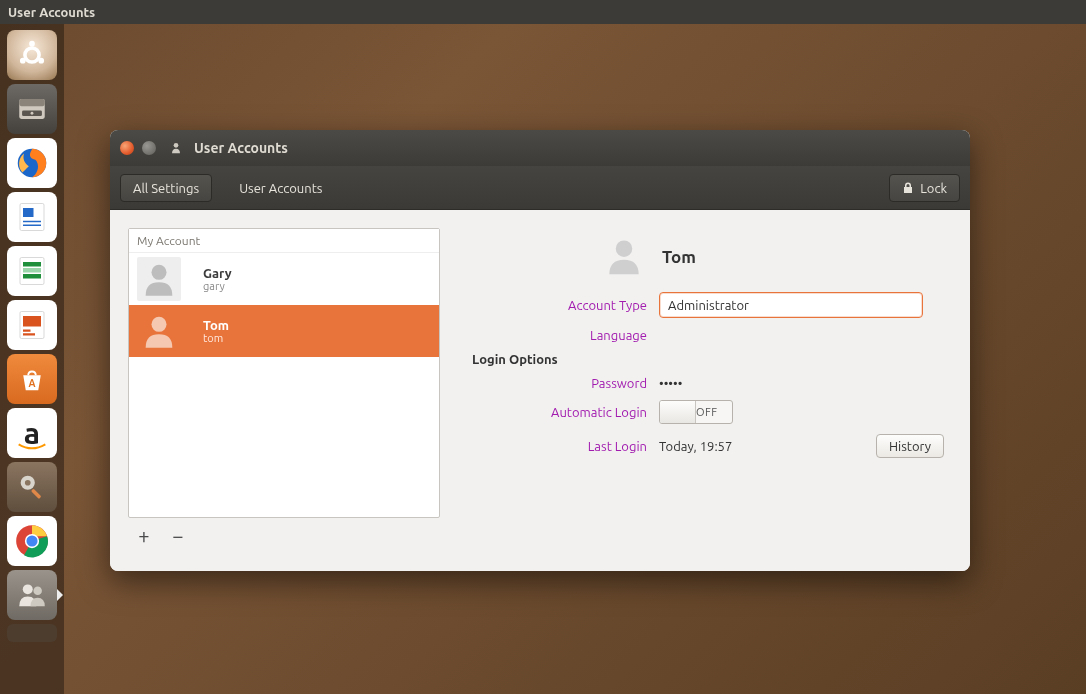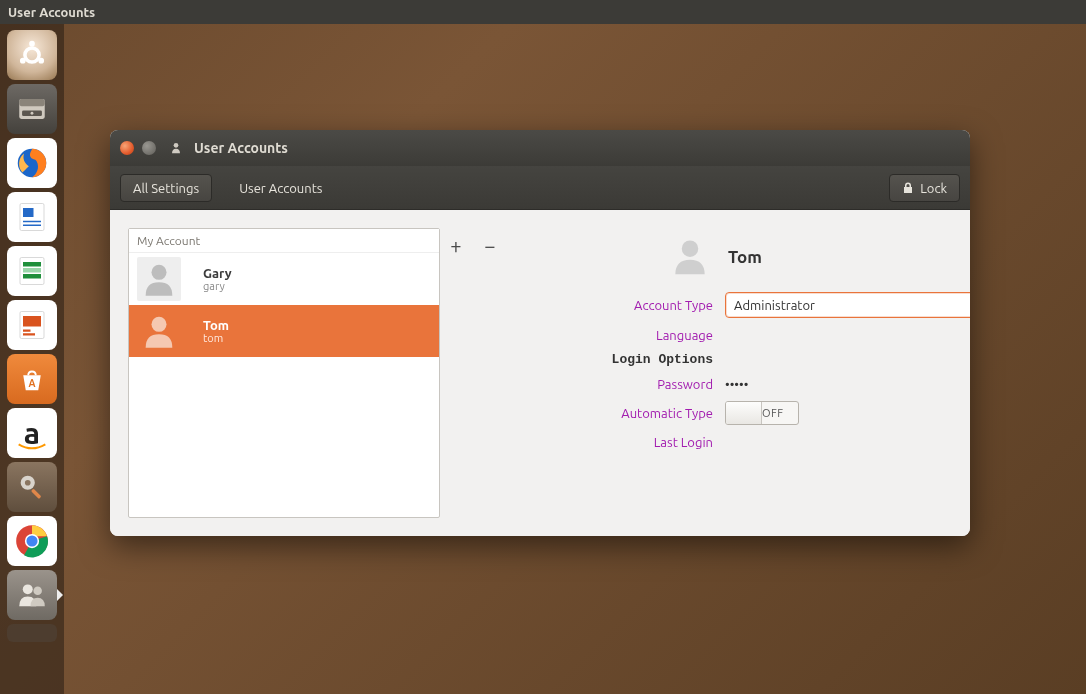--- a/index.html
+++ b/index.html
@@ -57,22 +57,22 @@
   .list-actions span { width:24px; text-align:center; cursor:default; }
 
   
   .detail { flex:1; padding: 6px 8px 0 8px; }
   .detail-header { display:flex; align-items:center; gap:16px; margin-bottom:14px; margin-left: 130px; }
   .avatar-lg { width:44px; height:44px; }
   .detail-name { font-size:17px; font-weight:bold; color:#333; }
 
   .form { display:grid; grid-template-columns: 175px 1fr; row-gap: 10px; column-gap: 12px; align-items:center; font-size:13px; color:#333; }
   .form .label { text-align:right; color:#a21caf; }
-  .section-title { grid-column: 1 / span 1; text-align:right; font-weight:bold; color:#333;font-family:Liberation Mono, monospace; }
-  .account-type-combo { border:1px solid #e9743b; border-radius:4px; padding:5px 8px; background:#fff; width: 290px; box-shadow: 0 0 0 1px rgba(233,116,59,0.25) inset; }
+  .section-title { grid-column: 1 / span 1; font-weight:bold; color:#333; }
+  .account-type-combo { border:1px solid #e9743b; border-radius:4px; padding:5px 8px; background:#fff; width: 264px; box-shadow: 0 0 0 1px rgba(233,116,59,0.25) inset; }
   .val { color:#333; }
 
   .switch { width:74px; height:24px; border:1px solid #b7b3ac; border-radius:3px; display:flex; align-items:center; background:#f7f6f4; overflow:hidden; }
   .switch .knob { width:36px; height:100%; background:linear-gradient(#fdfdfc,#e9e7e3); border-right:1px solid #c8c5c0; }
   .switch .state { flex:1; text-align:left; font-size:11px; color:#555; letter-spacing:0.5px; }
 
   .history-row { display:flex; align-items:center; gap:12px; }
   .history-btn { margin-left:auto; border:1px solid #b7b3ac; border-radius:4px; padding:4px 12px; background:linear-gradient(#fdfdfc,#ece9e4); font-size:13px; color:#333; }
 
   
@@ -197,21 +197,21 @@
     <div class="tool-btn lock-btn">
       <svg viewBox="0 0 24 24">
           <path d="M6 10 V7 a6 6 0 0 1 12 0 V10 H20 V22 H4 V10 Z M9 10 H15 V7 a3 3 0 0 0 -6 0 Z" fill="#e6e3db"></path>
         </svg>
       <span>Lock</span>
     </div>
   </div>
 
   <div class="content">
 
-    <div style="display:flex;flex-direction:row;">
+    <div style="display:flex;flex-direction:column;">
       <div class="userlist" style="height:290px;">
         <div class="list-header">My Account</div>
         <div class="user-row">
           <div class="avatar-sm">
             <svg width="40" height="40" viewBox="0 0 48 48">
               <circle class="silhouette" cx="24" cy="16" r="9"></circle>
               <path class="silhouette" d="M8 44 Q8 28 24 28 Q40 28 40 44 Z"></path>
             </svg>
           </div>
           <div>
@@ -257,25 +257,29 @@
         </div>
 
         <div class="label">Language</div>
 
         <div class="section-title">Login Options</div>
         <div></div>
 
         <div class="label">Password</div>
         <div class="val">•••••</div>
 
-        <div class="label">Automatic Type</div>
+        <div class="label">Automatic Login</div>
         <div>
           <div class="switch">
             <div class="knob"></div>
             <div class="state">OFF</div>
           </div>
         </div>
 
         <div class="label">Last Login</div>
+        <div class="history-row">
+          <span class="val">Today, 19:57</span>
+          <button class="history-btn">History</button>
+        </div>
       </div>
     </div>
   </div>
 </div>
 
 </body></html>

